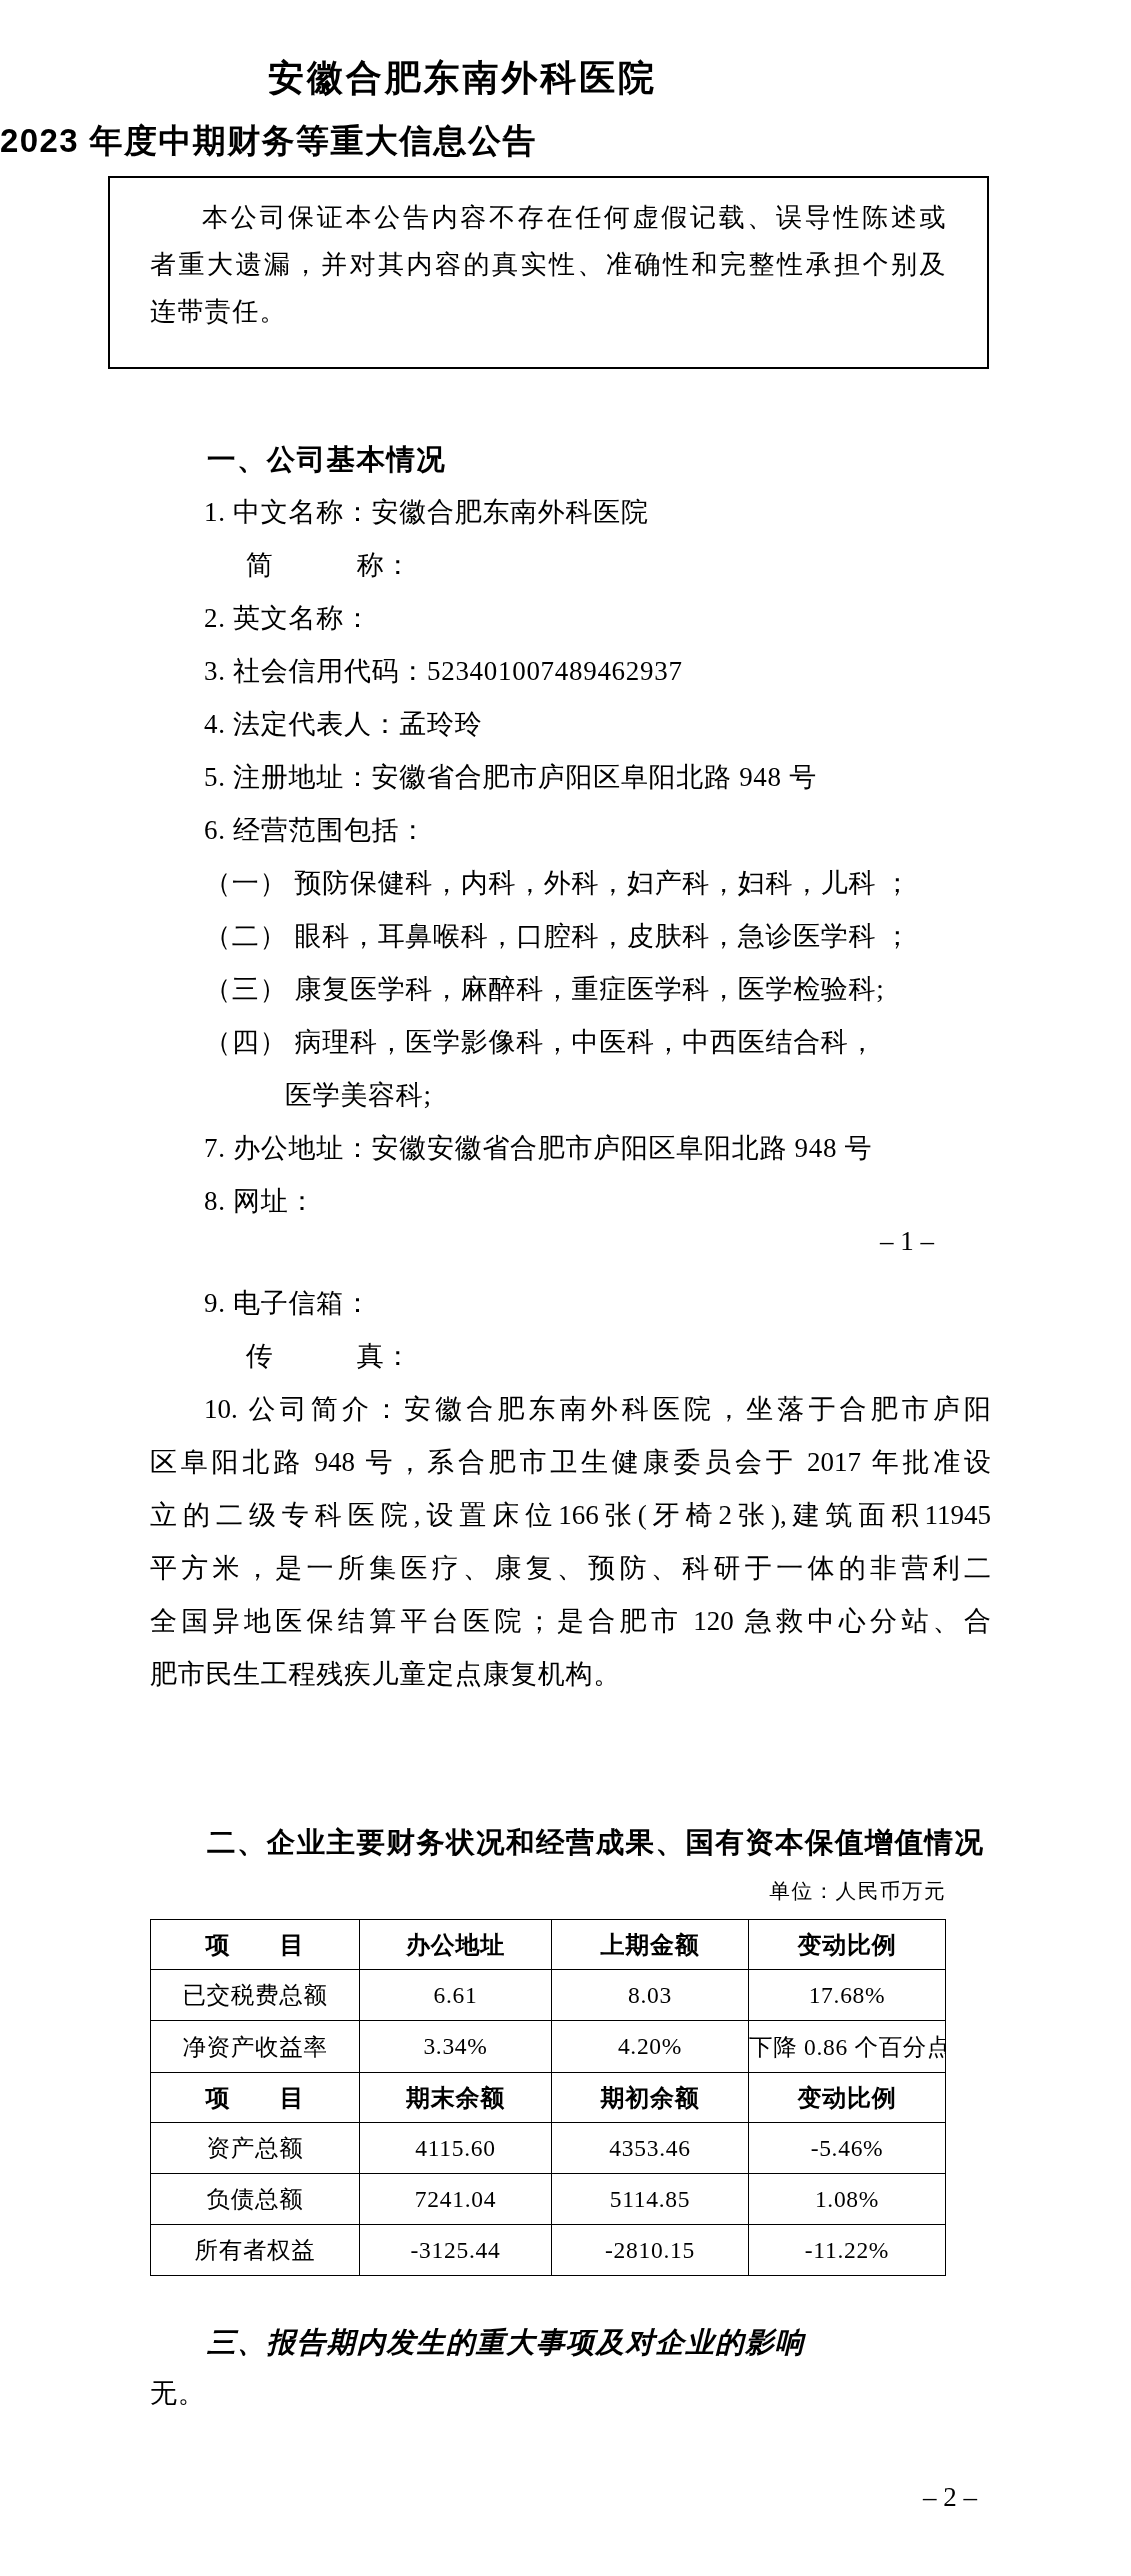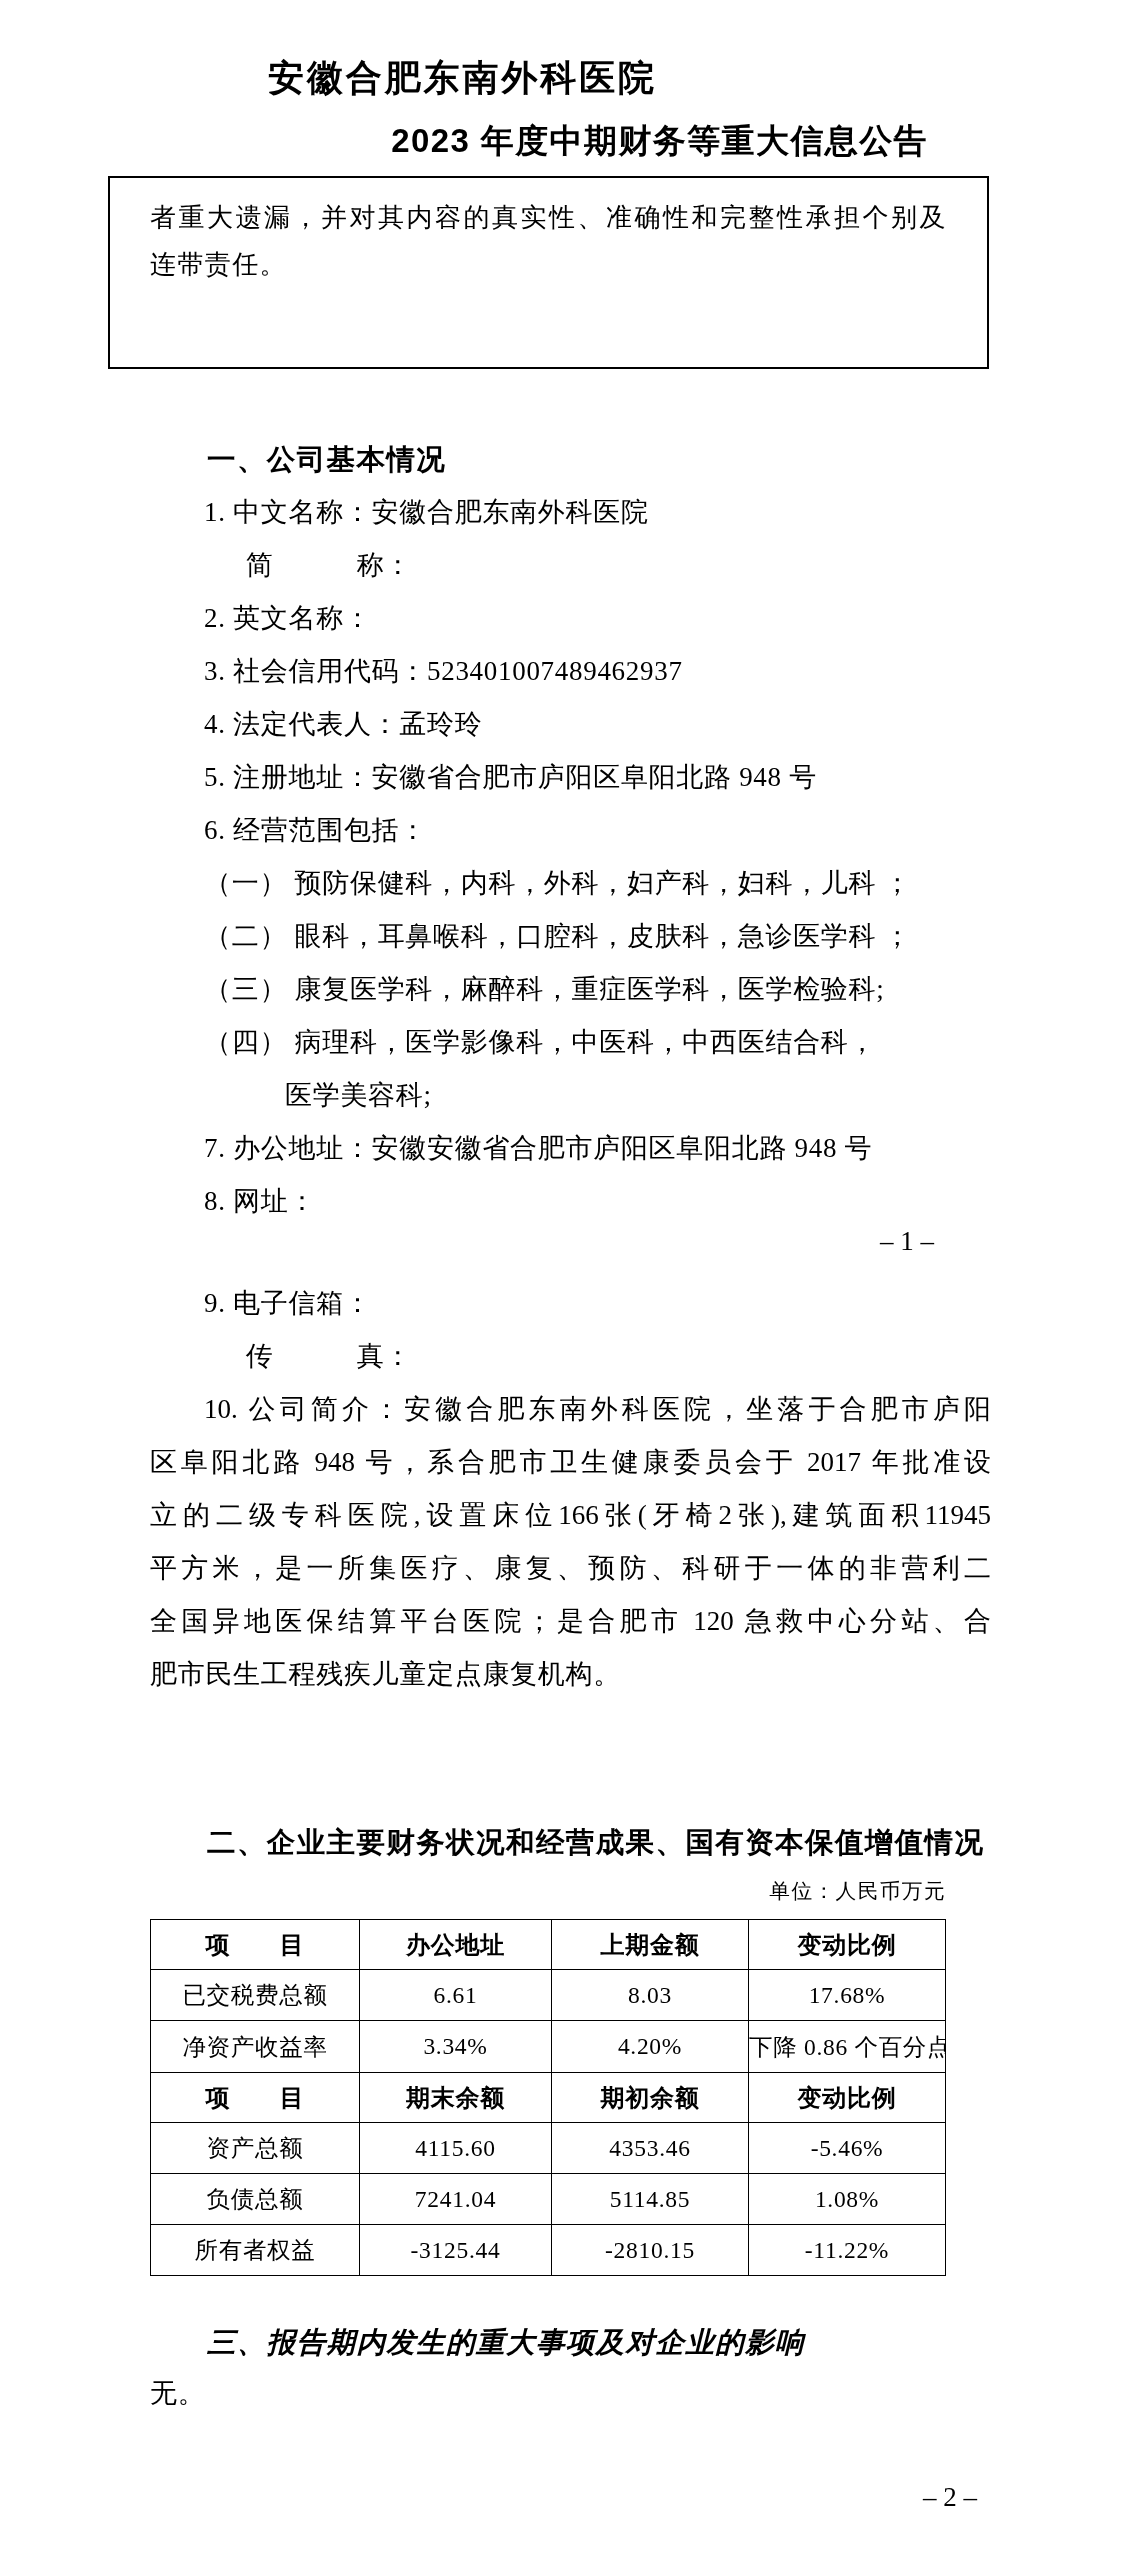--- a/index.html
+++ b/index.html
@@ -8,21 +8,21 @@
     width:1131px;height:2576px;
     background:#ffffff;
     margin:0 auto;
     color:#000;
     font-family:"Liberation Serif","DejaVu Serif",serif;
     overflow:hidden;
   }
   .abs{position:absolute;}
   .hei{font-family:"Liberation Sans","DejaVu Sans",sans-serif;font-weight:bold;}
   .title1{top:54px;left:0;width:925px;height:48px;line-height:48px;text-align:center;font-size:36px;letter-spacing:2.9px;}
-  .title2{top:117px;left:0;width:928px;height:48px;line-height:48px;text-align:right;font-size:33px;letter-spacing:1.4px;}
+  .title2{top:117px;left:0;width:928px;height:48px;line-height:48px;text-align:left;font-size:33px;letter-spacing:1.4px;}
   .disclaimer{
     top:176px;left:108px;width:881px;height:193px;
     border:2.1px solid #000;box-sizing:border-box;
     padding:15.7px 40px 0 40px;
     font-size:26px;line-height:47px;letter-spacing:1.4px;
   }
   .dline{white-space:nowrap;}
   .djust{text-align:justify;text-align-last:justify;white-space:normal;}
   .dind{text-indent:2em;}
   .block{left:150px;width:841px;}
@@ -57,20 +57,21 @@
 </style>
 </head>
 <body>
 
 <div class="page">
 
   <div class="abs title1 hei">安徽合肥东南外科医院</div>
   <div class="abs title2 hei">2023 年度中期财务等重大信息公告</div>
 
   <div class="abs disclaimer">
+    <div class="dline djust dind">本公司保证本公告内容不存在任何虚假记载、误导性陈述或</div>
     <div class="dline djust">者重大遗漏，并对其内容的真实性、准确性和完整性承担个别及</div>
     <div class="dline">连带责任。</div>
   </div>
 
   <div class="abs block sec1">
     <div class="heading hei">一、公司基本情况</div>
     <div class="line ind2">1. 中文名称：安徽合肥东南外科医院</div>
     <div class="line ind35">简　　　称：</div>
     <div class="line ind2">2. 英文名称：</div>
     <div class="line ind2">3. 社会信用代码：523401007489462937</div>

